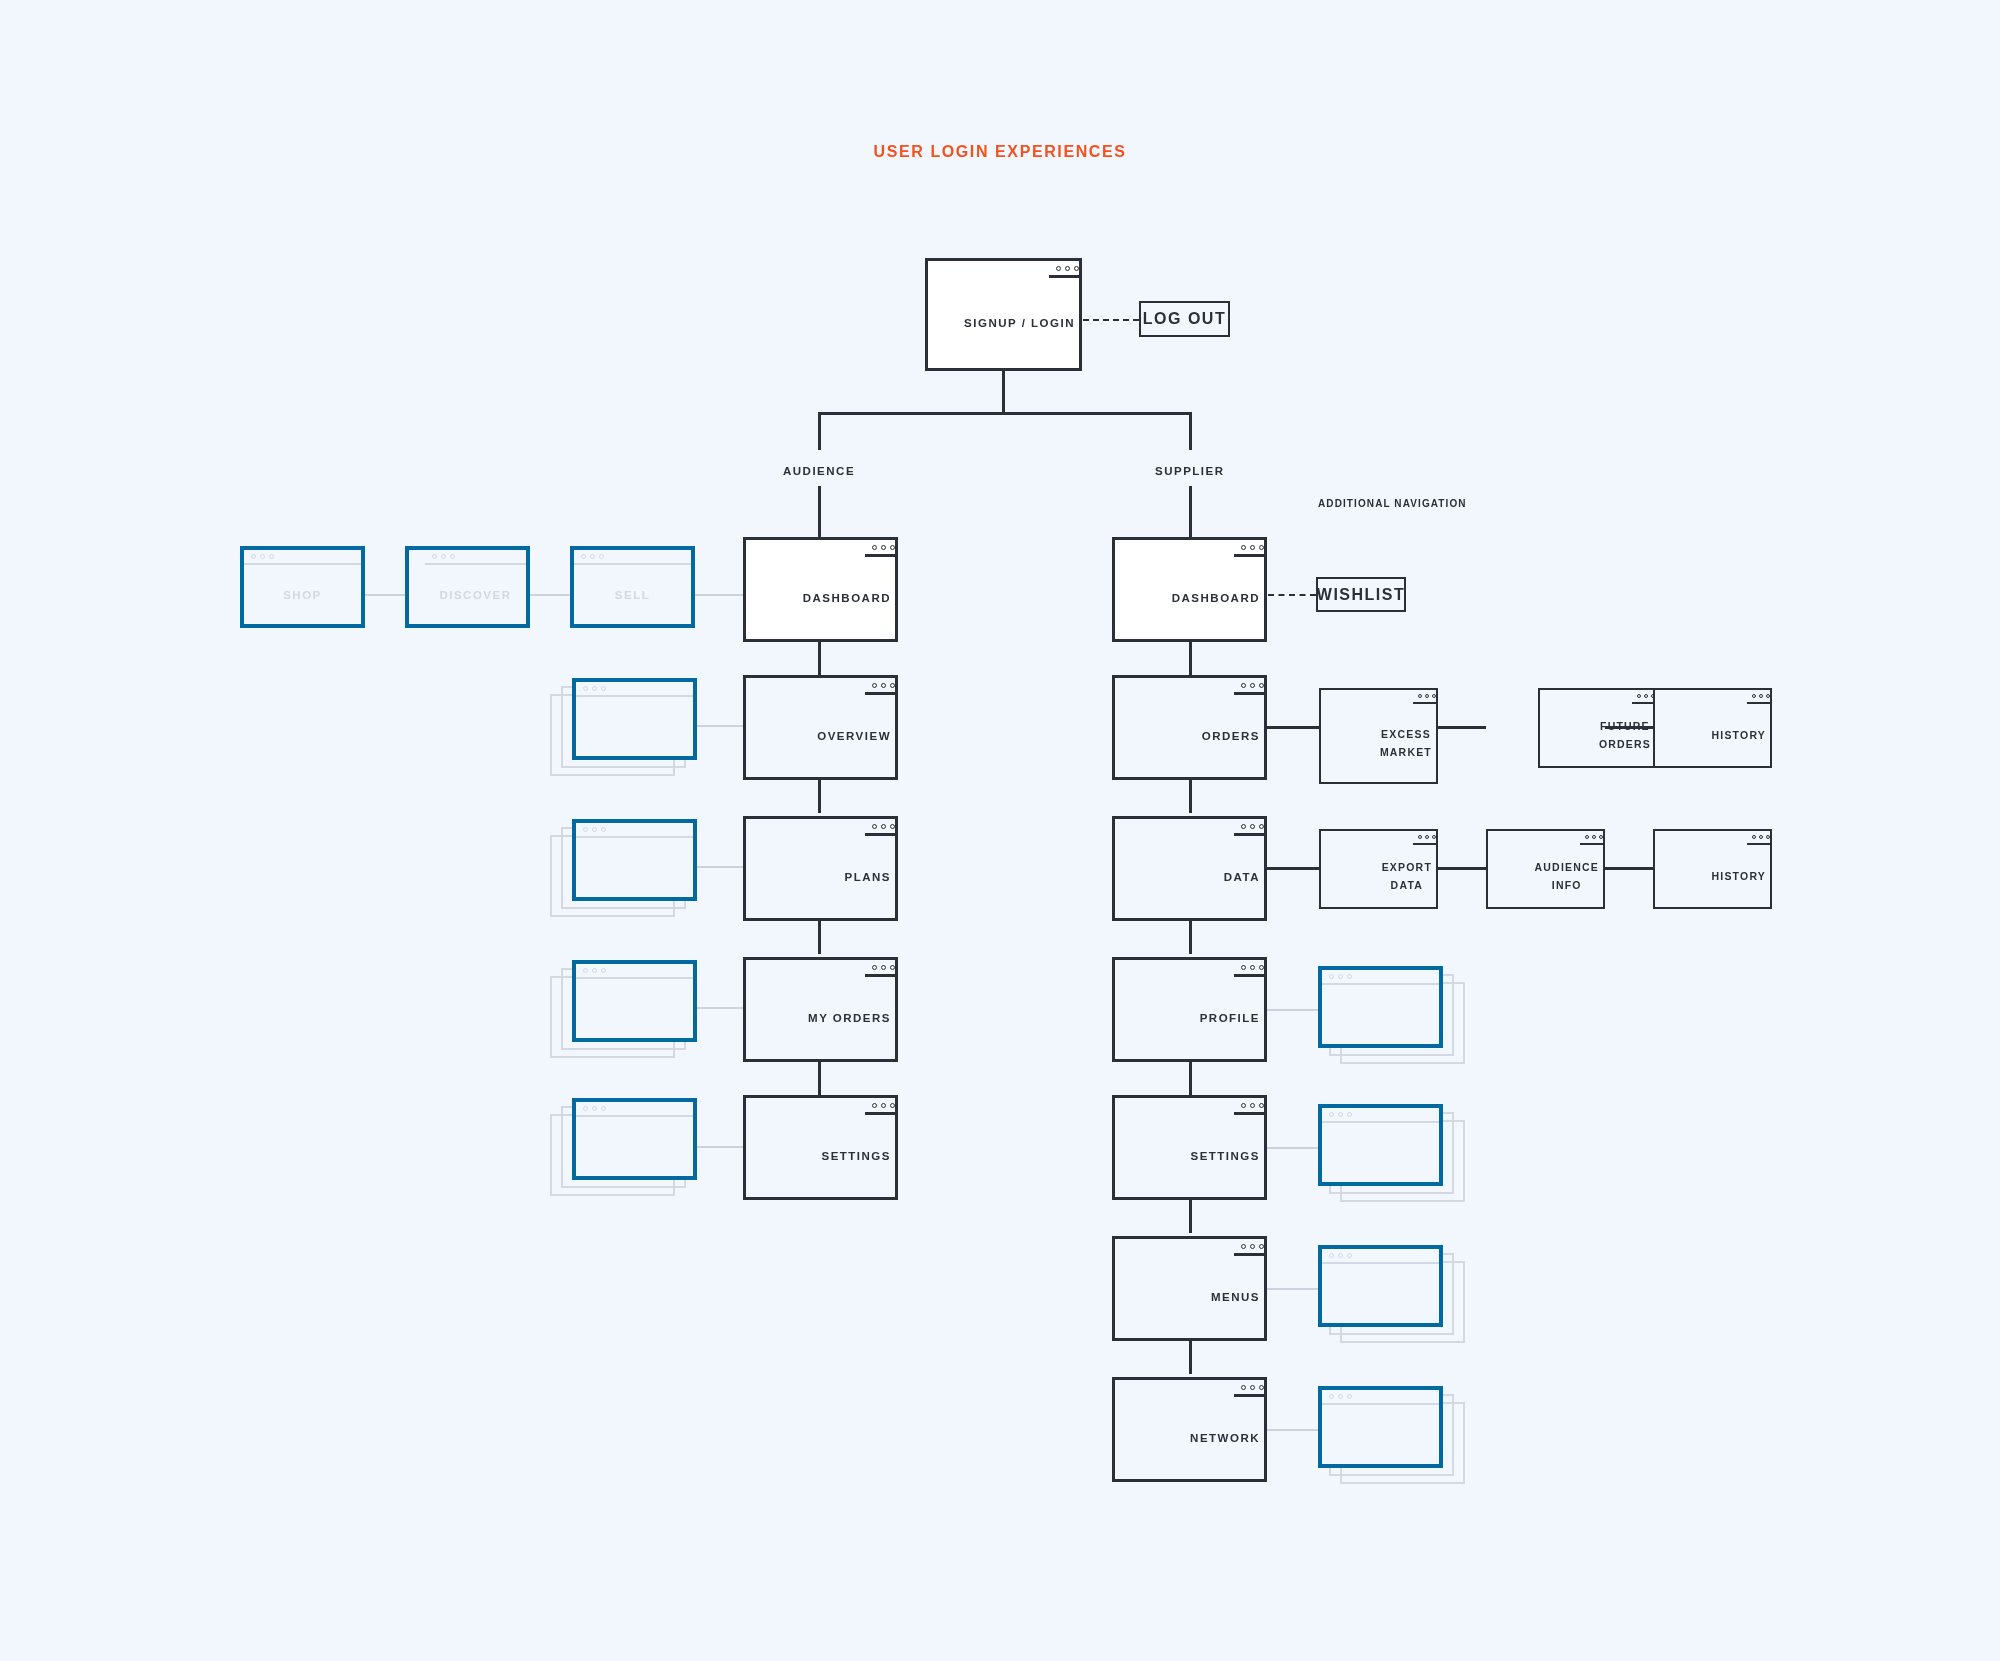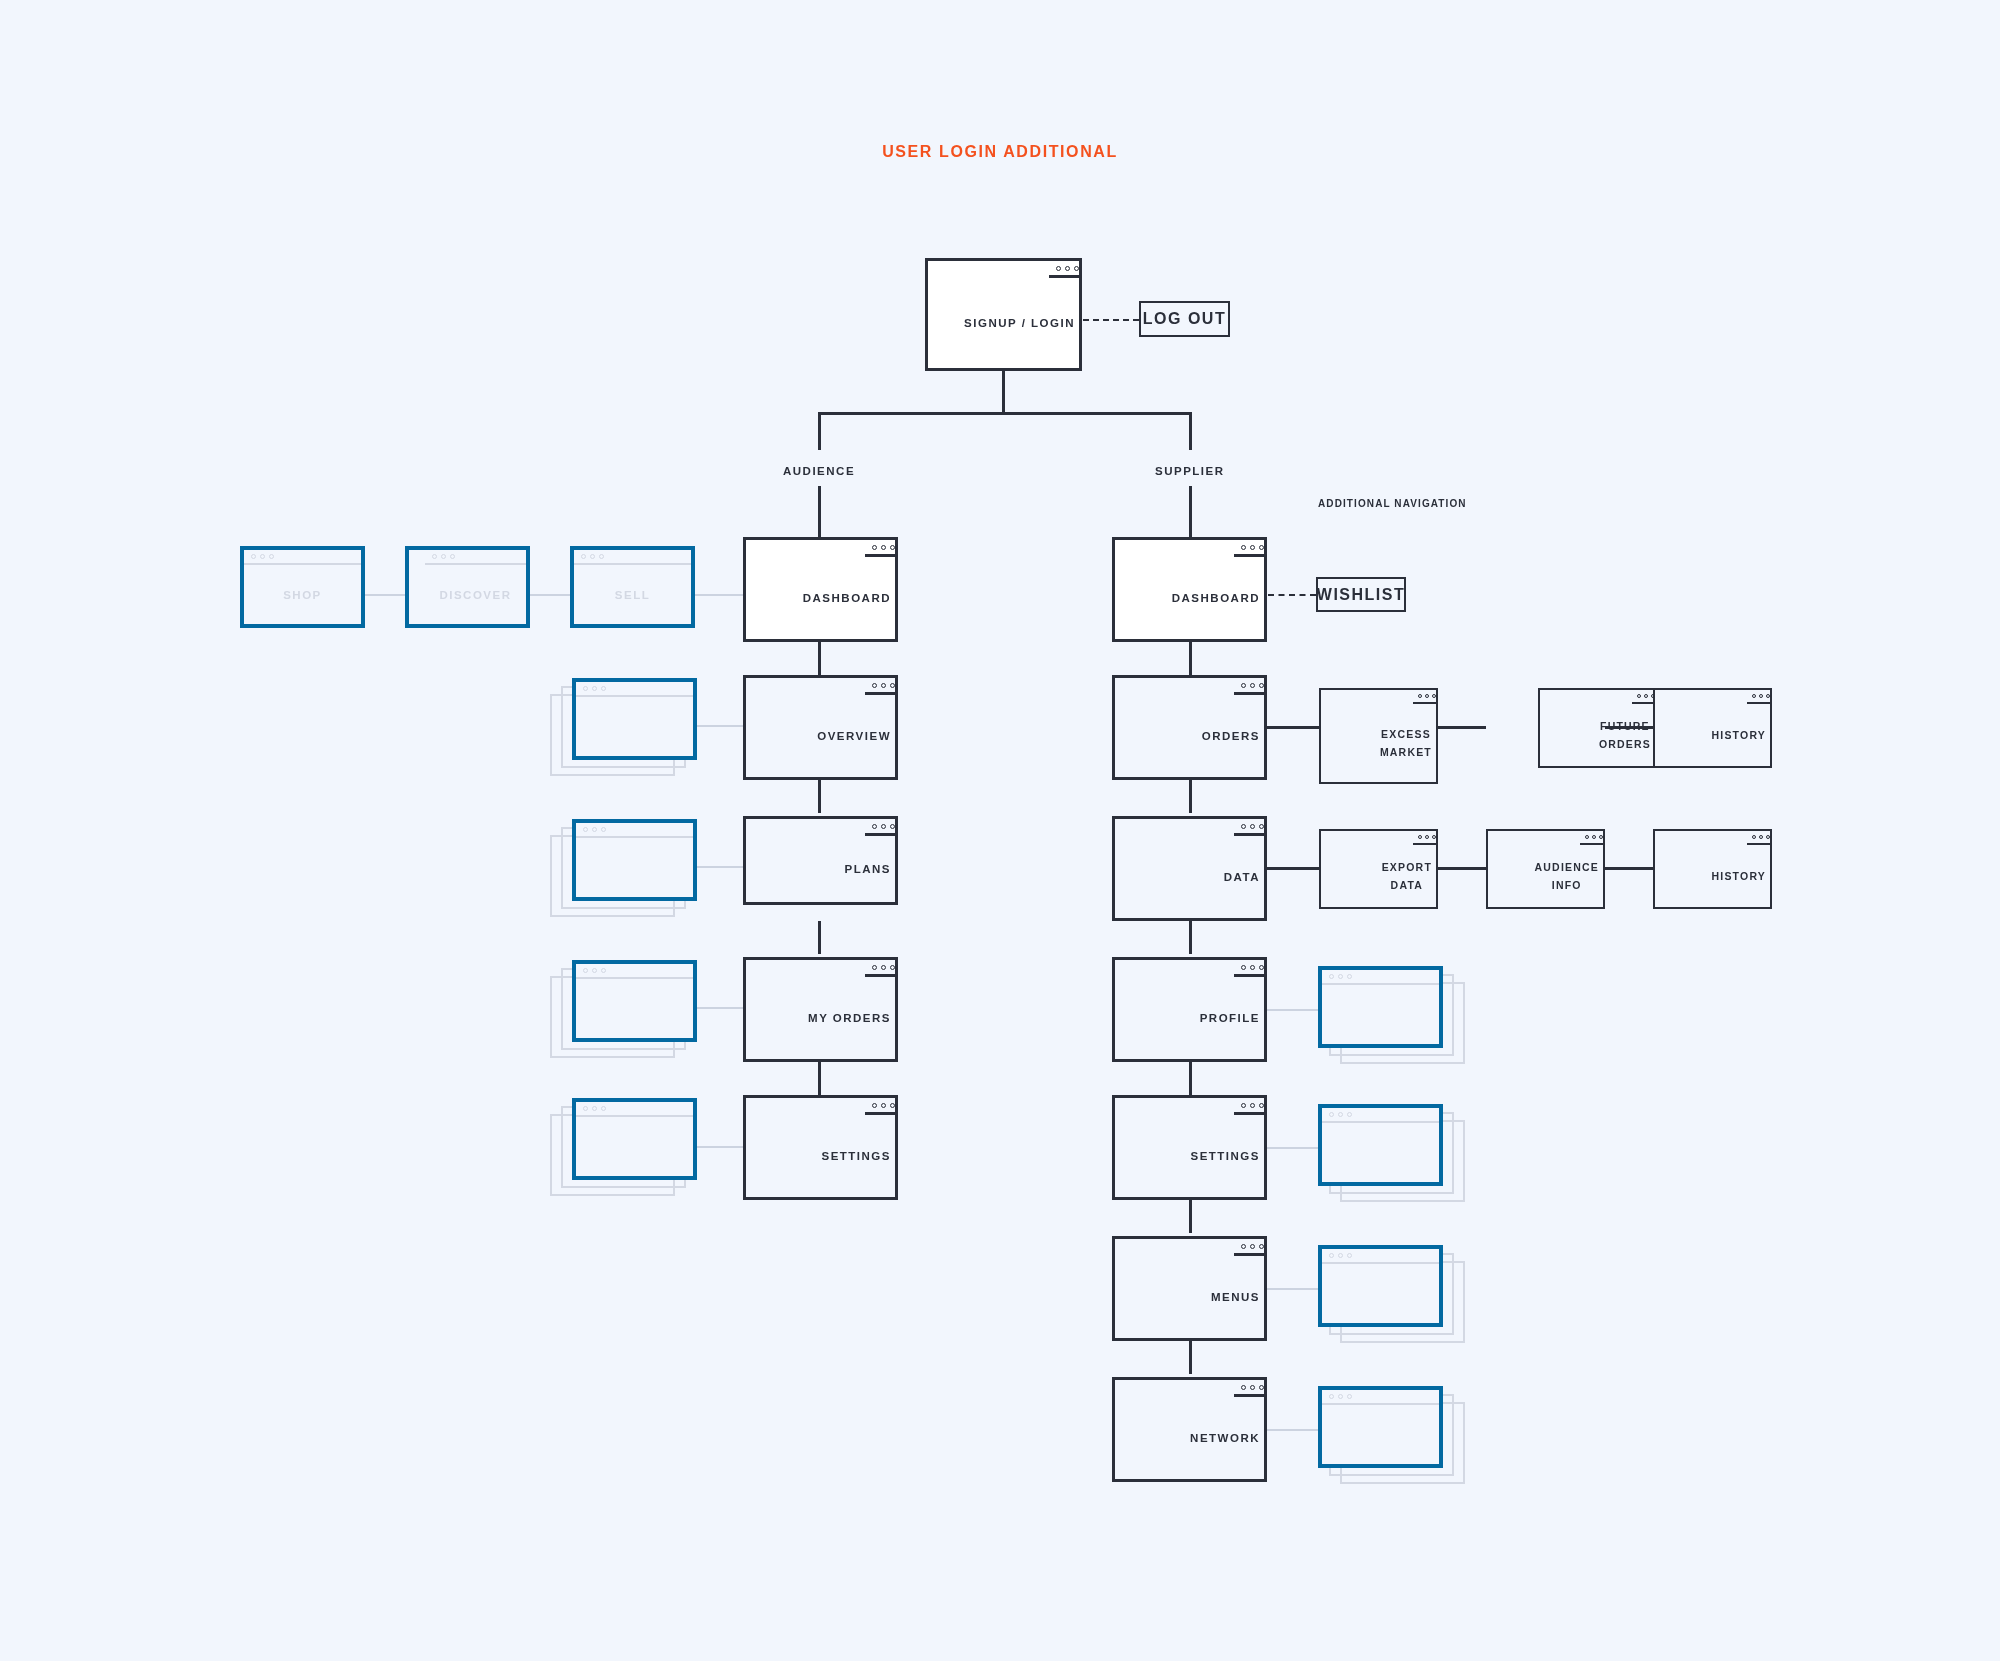--- a/index.html
+++ b/index.html
@@ -156,21 +156,21 @@
   .caption.small {
     font-size: 10px;
     letter-spacing: 1.1px;
   }
 </style>
 </head>
 <body>
 
 <div id="canvas">
 
-  <div class="page-title">USER LOGIN ADDITIONAL</div>
+  <div class="page-title">USER LOGIN EXPERIENCES</div>
 
   <div class="win white" style="left:925px; top:258px; width:157px; height:113px;">
     <div class="titlebar">
       <span class="dot"></span>
       <span class="dot"></span>
       <span class="dot"></span>
     </div>
     <div class="body">
       <span class="label">SIGNUP / LOGIN</span>
     </div>
@@ -271,21 +271,21 @@
   <div class="ghost" style="left:572px; top:819px; width:125px; height:82px; background:#f2f6fd;">
     <div class="titlebar">
       <span class="dot"></span>
       <span class="dot"></span>
       <span class="dot"></span>
     </div>
     <div class="body"></div>
   </div>
   <div class="ln-light h" style="left:697px; top:866px; width:48px;"></div>
 
-  <div class="win" style="left:743px; top:816px; width:155px; height:89px;">
+  <div class="win" style="left:743px; top:816px; width:155px; height:105px;">
     <div class="titlebar">
       <span class="dot"></span>
       <span class="dot"></span>
       <span class="dot"></span>
     </div>
     <div class="body">
       <span class="label">PLANS</span>
     </div>
   </div>
   <div class="ln v" style="left:818px; top:921px; height:33px;"></div>

